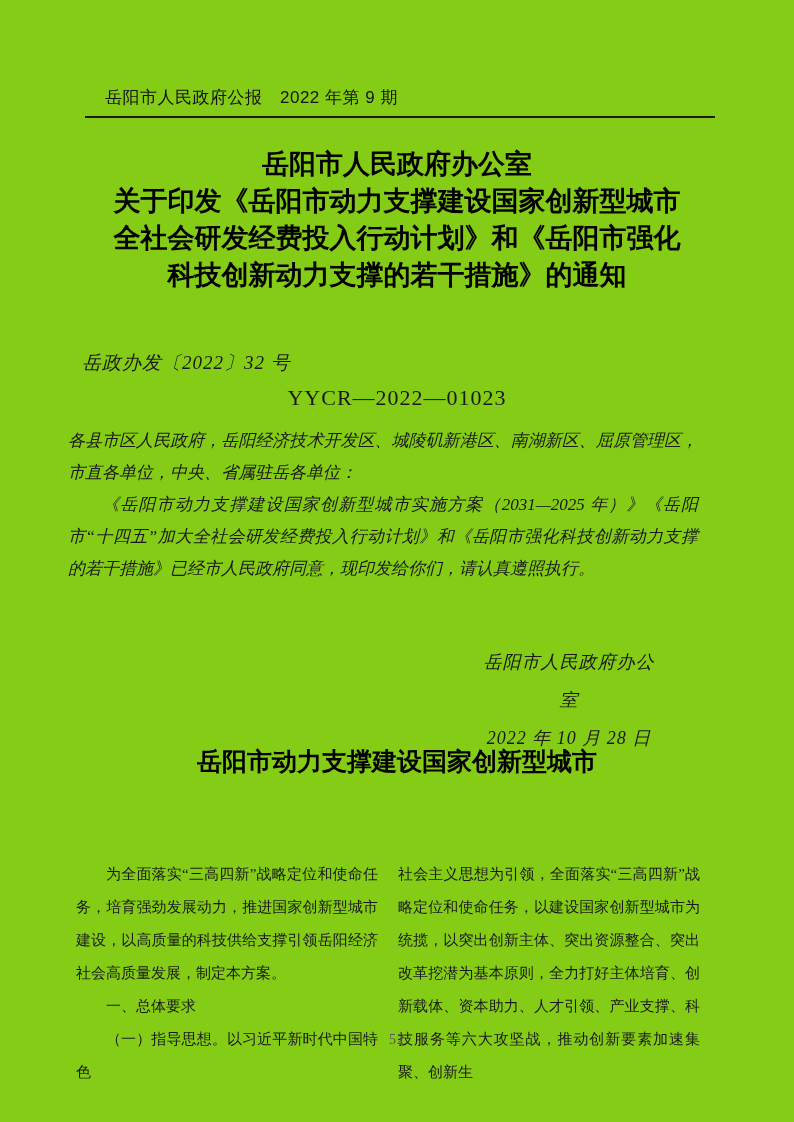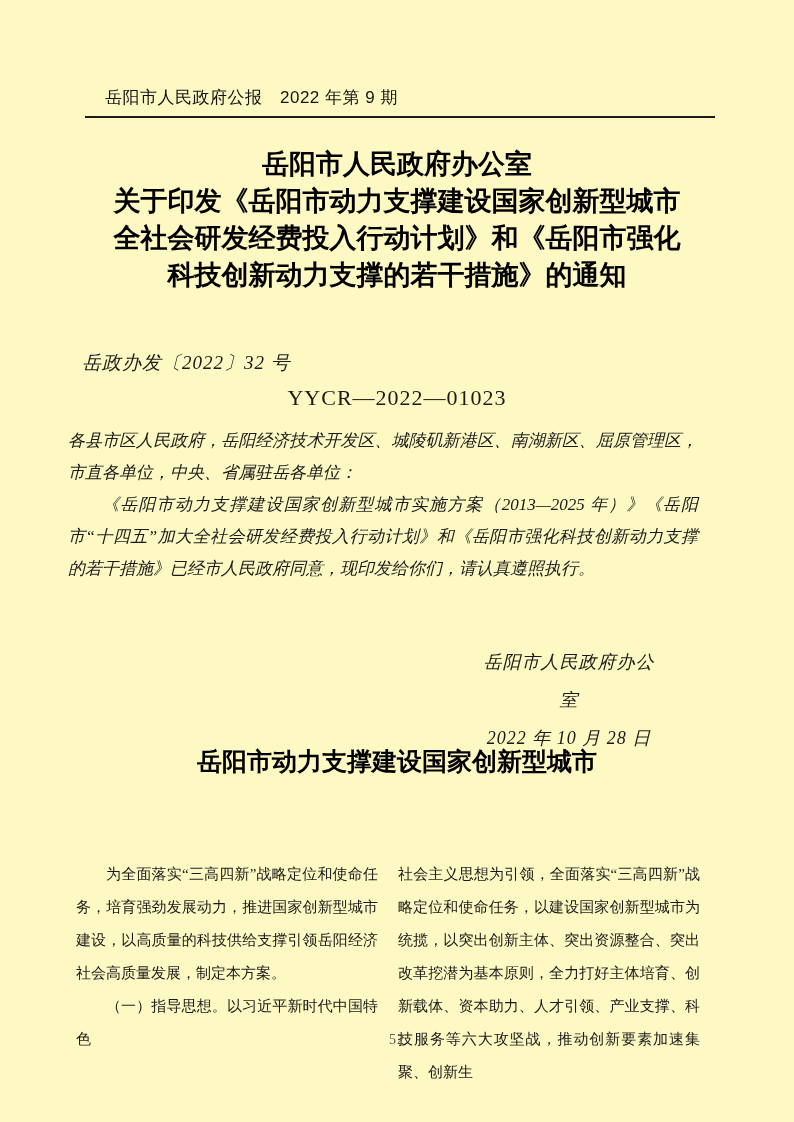--- a/index.html
+++ b/index.html
@@ -6,21 +6,21 @@
     --ink:#1a1a1a;
     --rule:#1c1c1c;
     --serif:"Liberation Serif","DejaVu Serif",serif;
     --sans:"Liberation Sans","DejaVu Sans",sans-serif;
   }
   *{margin:0;padding:0;box-sizing:border-box;}
   html,body{background:#ffffff;}
   .page{
     position:relative;
     width:794px;height:1122px;
-    background:#fef9c3;
+    background:#84cc16;
     color:var(--ink);
     font-family:var(--serif);
     overflow:hidden;
   }
   
   .gazette-header{
     position:absolute;left:85px;top:86px;width:630px;
     border-bottom:2px solid var(--rule);
     padding:0 0 7px 20px;
     font-family:var(--sans);
@@ -103,35 +103,36 @@
     <div>全社会研发经费投入行动计划》和《岳阳市强化</div>
     <div>科技创新动力支撑的若干措施》的通知</div>
   </div>
 
   <div class="doc-number">岳政办发〔2022〕32 号</div>
 
   <div class="ref-code">YYCR—2022—01023</div>
 
   <div class="notice-body">
     <p>各县市区人民政府，岳阳经济技术开发区、城陵矶新港区、南湖新区、屈原管理区，市直各单位，中央、省属驻岳各单位：</p>
-    <p class="indented">《岳阳市动力支撑建设国家创新型城市实施方案（2013—2025 年）》《岳阳市“十四五”加大全社会研发经费投入行动计划》和《岳阳市强化科技创新动力支撑的若干措施》已经市人民政府同意，现印发给你们，请认真遵照执行。</p>
+    <p class="indented">《岳阳市动力支撑建设国家创新型城市实施方案（2031—2025 年）》《岳阳市“十四五”加大全社会研发经费投入行动计划》和《岳阳市强化科技创新动力支撑的若干措施》已经市人民政府同意，现印发给你们，请认真遵照执行。</p>
   </div>
 
   <div class="signature-block">
     <div>岳阳市人民政府办公室</div>
     <div>2022 年 10 月 28 日</div>
   </div>
 
   <div class="plan-title">
     <div>岳阳市动力支撑建设国家创新型城市</div>
   </div>
 
   <div class="two-columns">
     <div class="column">
       <p class="indented">为全面落实“三高四新”战略定位和使命任务，培育强劲发展动力，推进国家创新型城市建设，以高质量的科技供给支撑引领岳阳经济社会高质量发展，制定本方案。</p>
+      <p class="indented">一、总体要求</p>
       <p class="indented">（一）指导思想。以习近平新时代中国特色</p>
     </div>
     <div class="column">
       <p>社会主义思想为引领，全面落实“三高四新”战略定位和使命任务，以建设国家创新型城市为统揽，以突出创新主体、突出资源整合、突出改革挖潜为基本原则，全力打好主体培育、创新载体、资本助力、人才引领、产业支撑、科技服务等六大攻坚战，推动创新要素加速集聚、创新生</p>
     </div>
   </div>
 
   <div class="page-number">52</div>
 
 </div>

